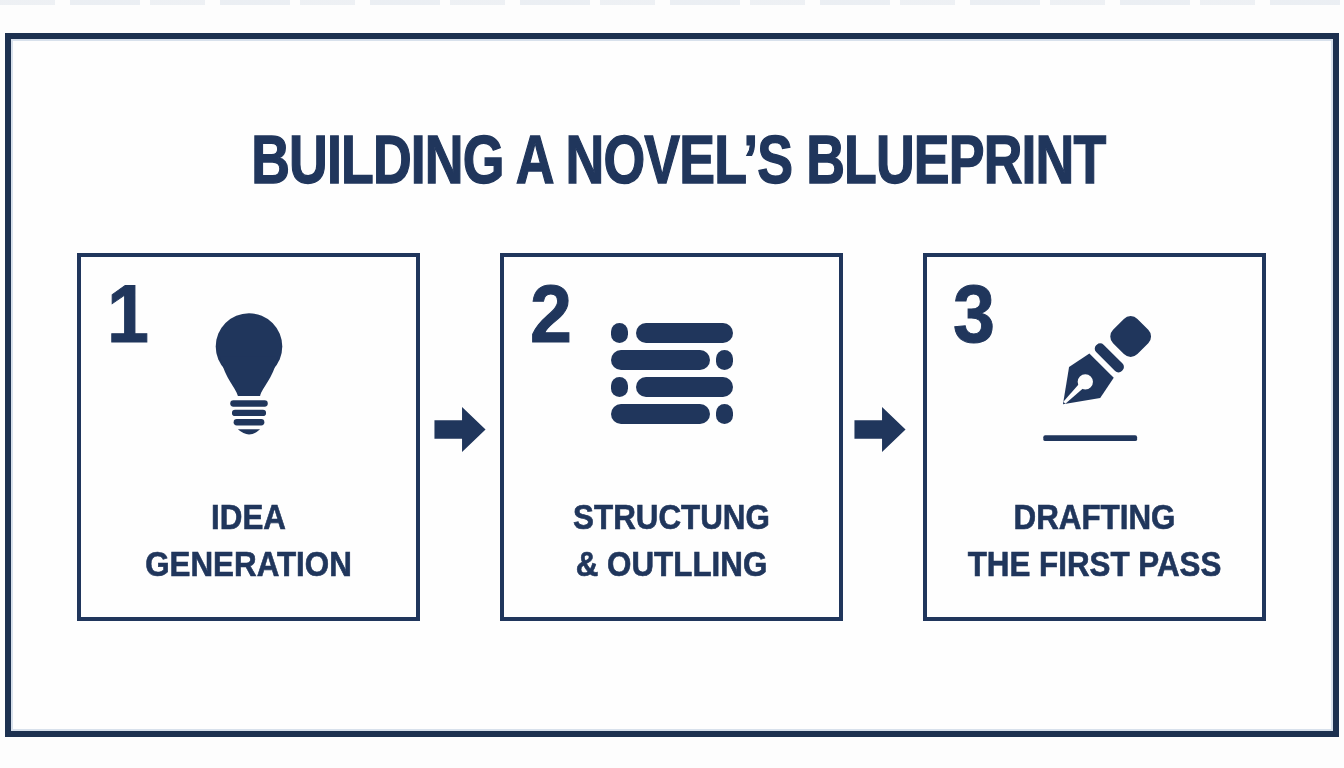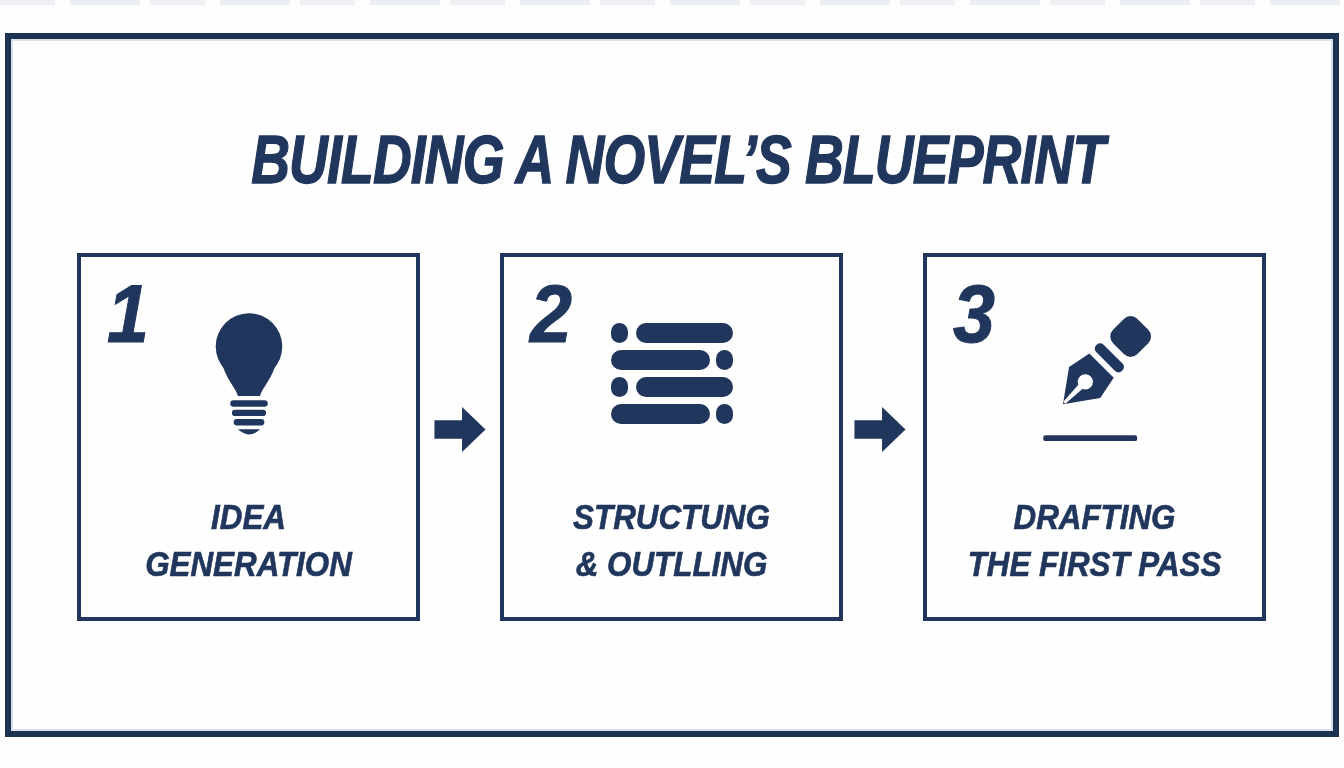--- a/index.html
+++ b/index.html
@@ -9,21 +9,21 @@
     --panel:#fefefe;
     --innerline:rgba(120,150,190,.28);
   }
   *{margin:0;padding:0;box-sizing:border-box;}
   html,body{width:1344px;height:768px;overflow:hidden;}
   body{
     background:var(--bg);
     font-family:"Liberation Sans","DejaVu Sans",sans-serif;
     position:relative;
   }
-  .stage{position:absolute;inset:0;font-style:italic;}
+  .stage{position:absolute;inset:0;}
 
   
   .torn-strip{
     position:absolute;top:0;left:0;right:0;height:5px;
     background:repeating-linear-gradient(90deg,
       #eceff3 0 55px, transparent 55px 70px,
       #e9edf2 70px 140px, transparent 140px 150px);
     opacity:.9;
   }
 

